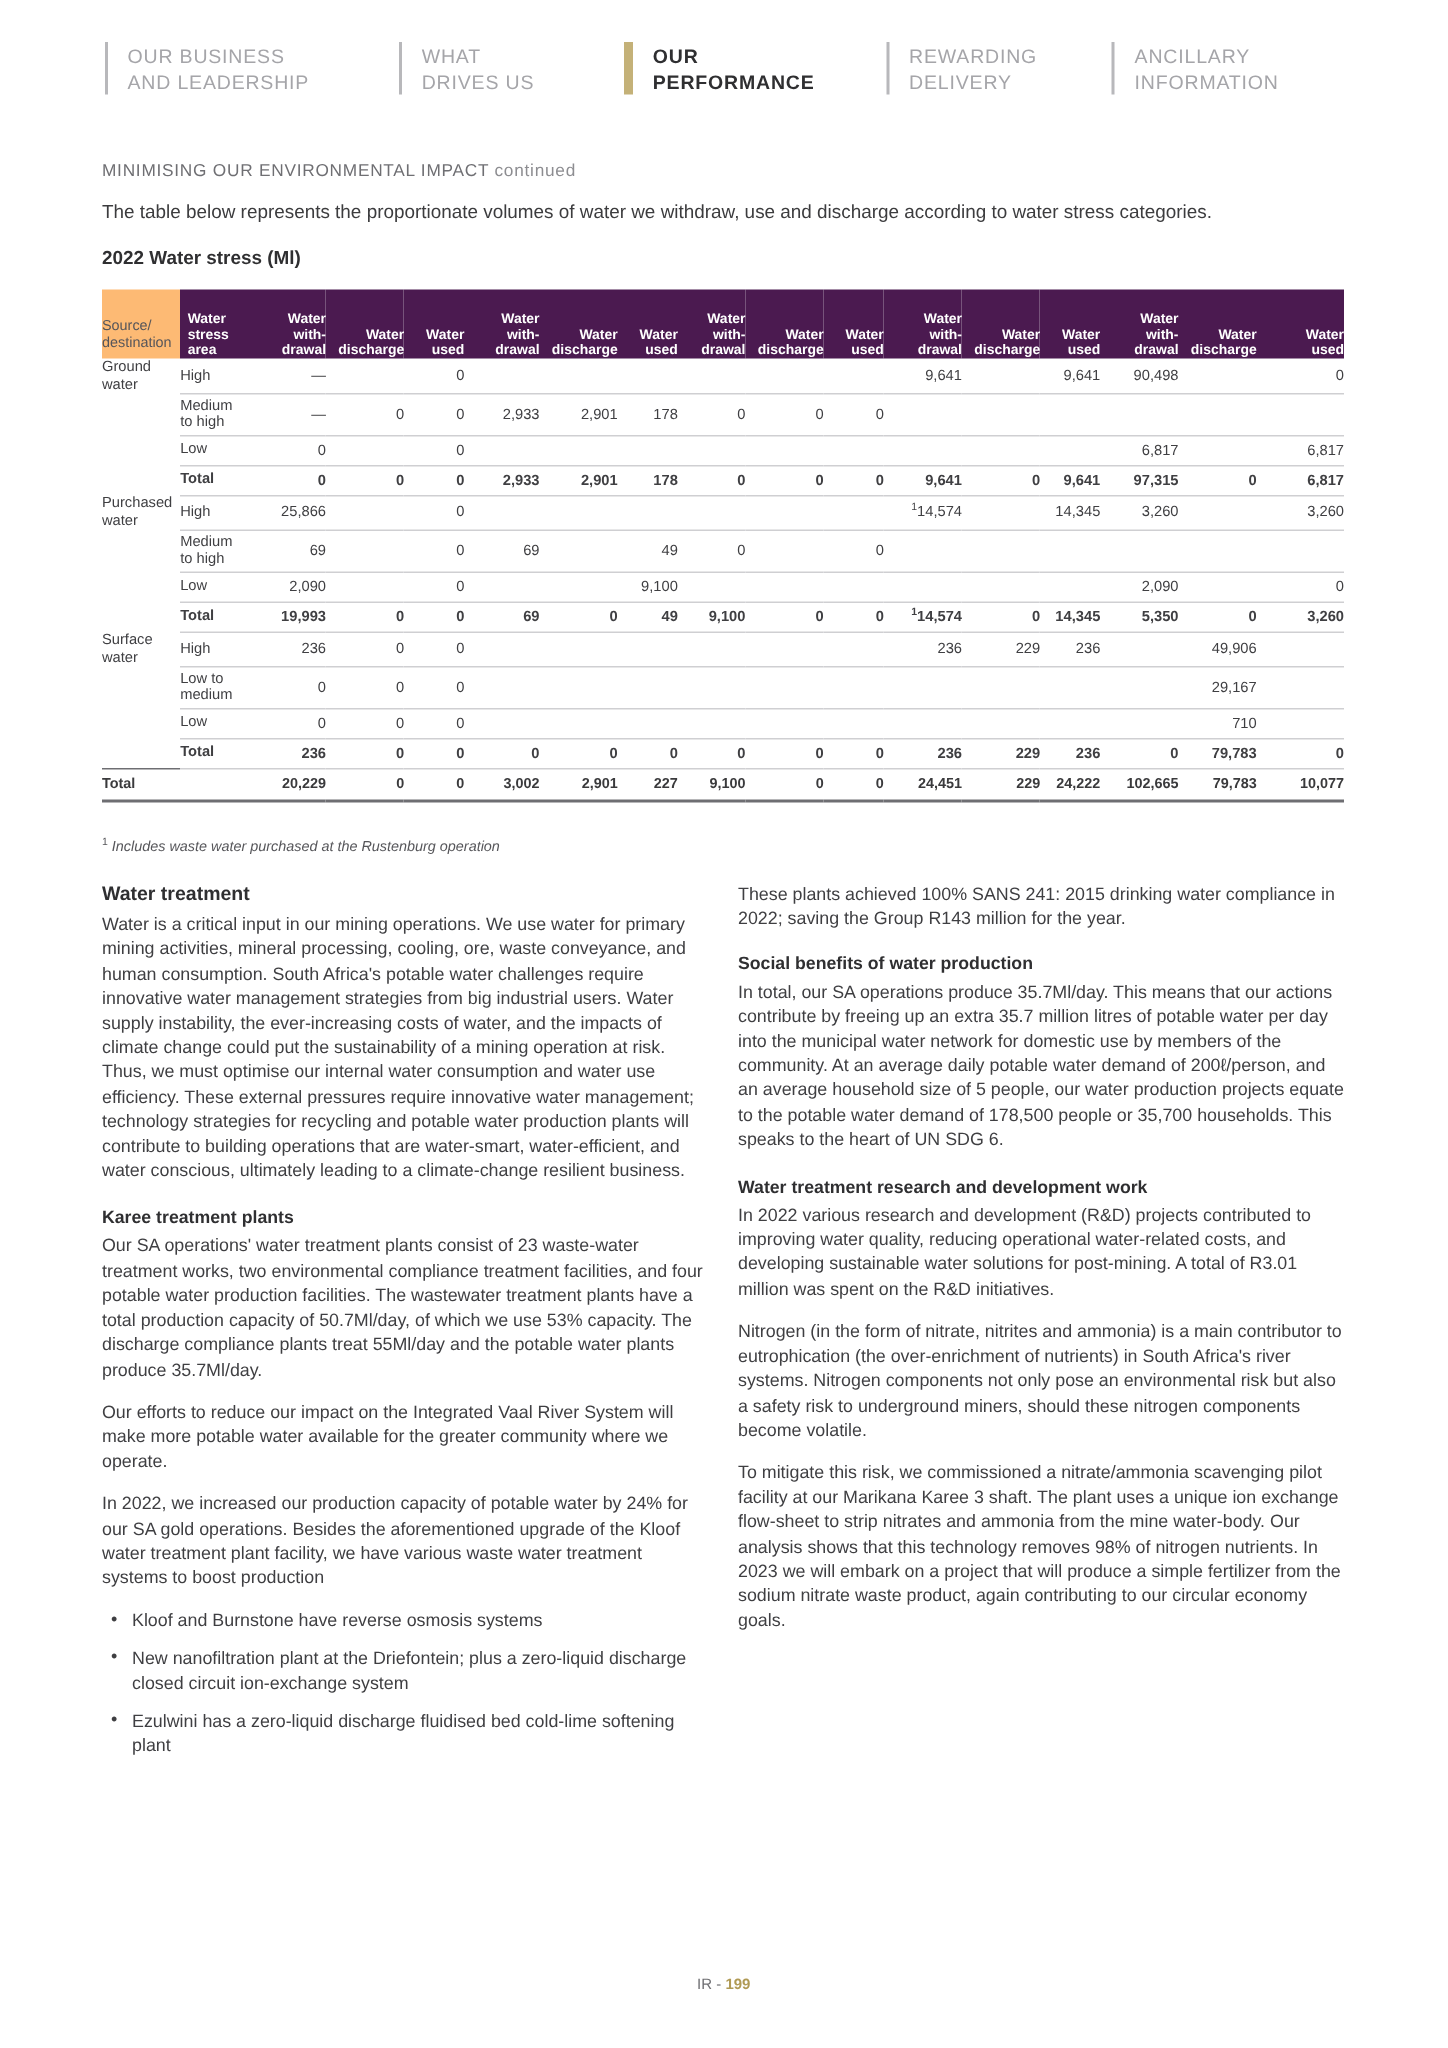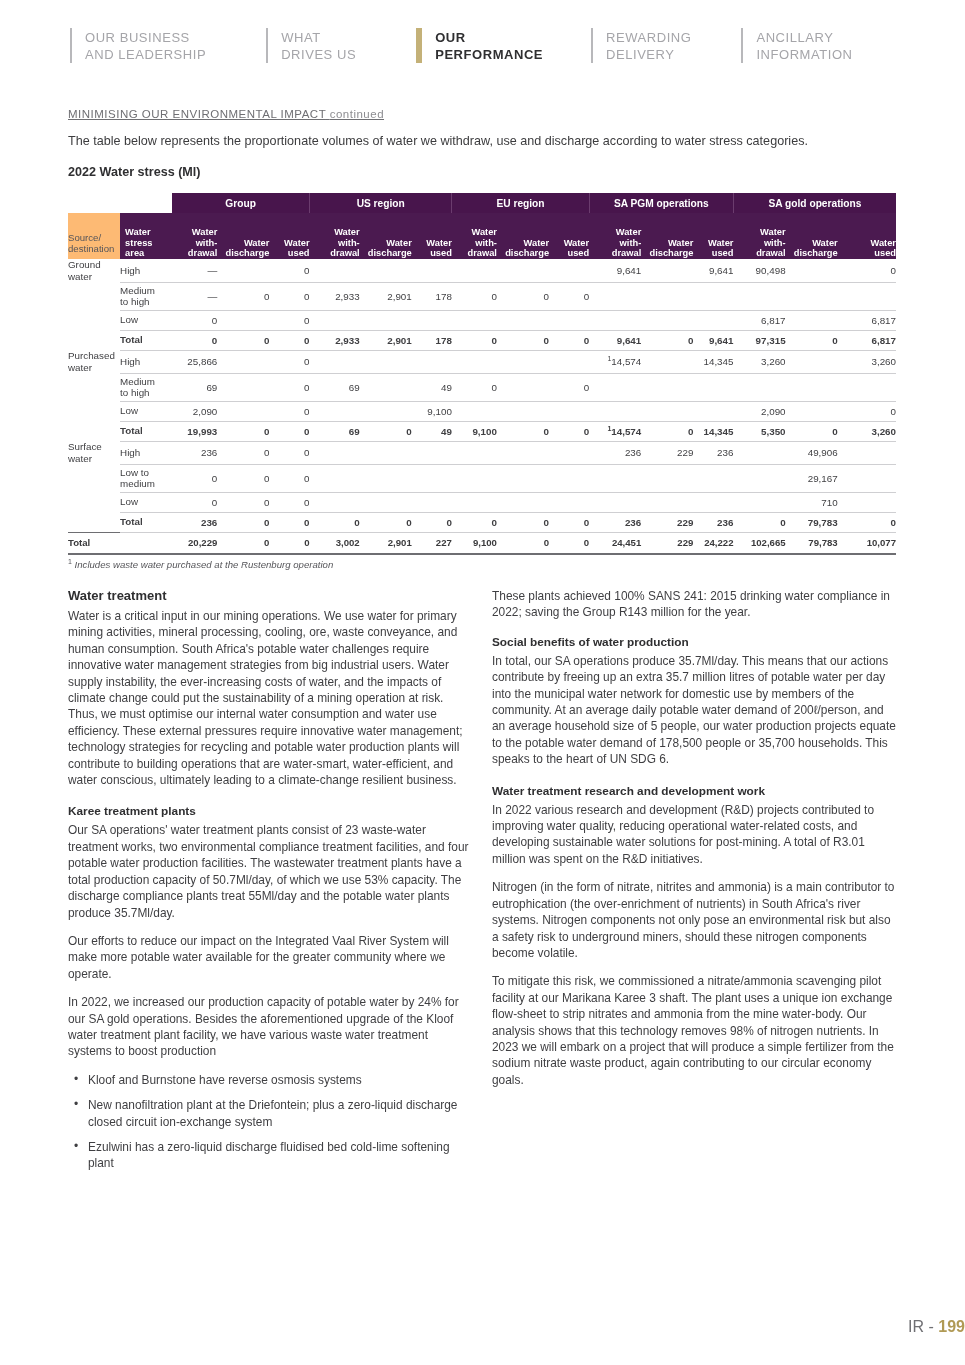--- a/index.html
+++ b/index.html
@@ -49,21 +49,20 @@
   .nav-sp-3 { width: 48px; }
   .nav-sp-4 { width: 50px; }
 
   
   .kicker {
     position: absolute;
     left: 68px; top: 108px;
     font-size: 11.5px;
     letter-spacing: 0.5px;
     color: #6f6f73;
-    text-decoration: underline;
   }
   .kicker .cont { color: #8d8d91; }
   .intro {
     position: absolute;
     left: 68px; top: 134px;
     width: 830px;
     font-size: 12.6px;
     color: #3c3c3e;
   }
   .tbl-title {
@@ -168,22 +167,22 @@
     left: 6px; top: -1px;
     font-size: 12px;
     color: #3f3f42;
   }
 
   
   .pagefoot {
     position: absolute;
     left: 0; right: 0;
     top: 1318px;
-    text-align: right;
-    font-size: 16px;
+    text-align: center;
+    font-size: 10px;
     color: #6f6f73;
   }
   .pagefoot .pg { color: #b09a55; font-weight: bold; }
 </style>
 </head>
 <body>
 
 <div class="topnav">
   <div class="nav-item">
     <div class="nav-rule"></div>
@@ -238,28 +237,20 @@
         <col style="width:52px">
         <col style="width:40px">
       <col style="width:52px">
         <col style="width:52px">
         <col style="width:40px">
       <col style="width:52px">
         <col style="width:52px">
         <col style="width:58px">
     </colgroup>
     <tbody id="tbody-root">
-        <tr class="grpband">
-          <td class="blank" colspan="2"></td>
-          <td colspan="3">Group</td>
-          <td colspan="3">US region</td>
-          <td colspan="3">EU region</td>
-          <td colspan="3">SA PGM operations</td>
-          <td class="last" colspan="3">SA gold operations</td>
-        </tr>
         <tr class="colhead">
           <td class="srcdest">Source/<br>destination</td>
           <td class="wsa">Water<br>stress<br>area</td>
           <td>Water<br>with-<br>drawal</td>
           <td>Water<br>discharge</td>
           <td>Water<br>used</td>
           <td>Water<br>with-<br>drawal</td>
           <td>Water<br>discharge</td>
           <td>Water<br>used</td>
           <td>Water<br>with-<br>drawal</td>

